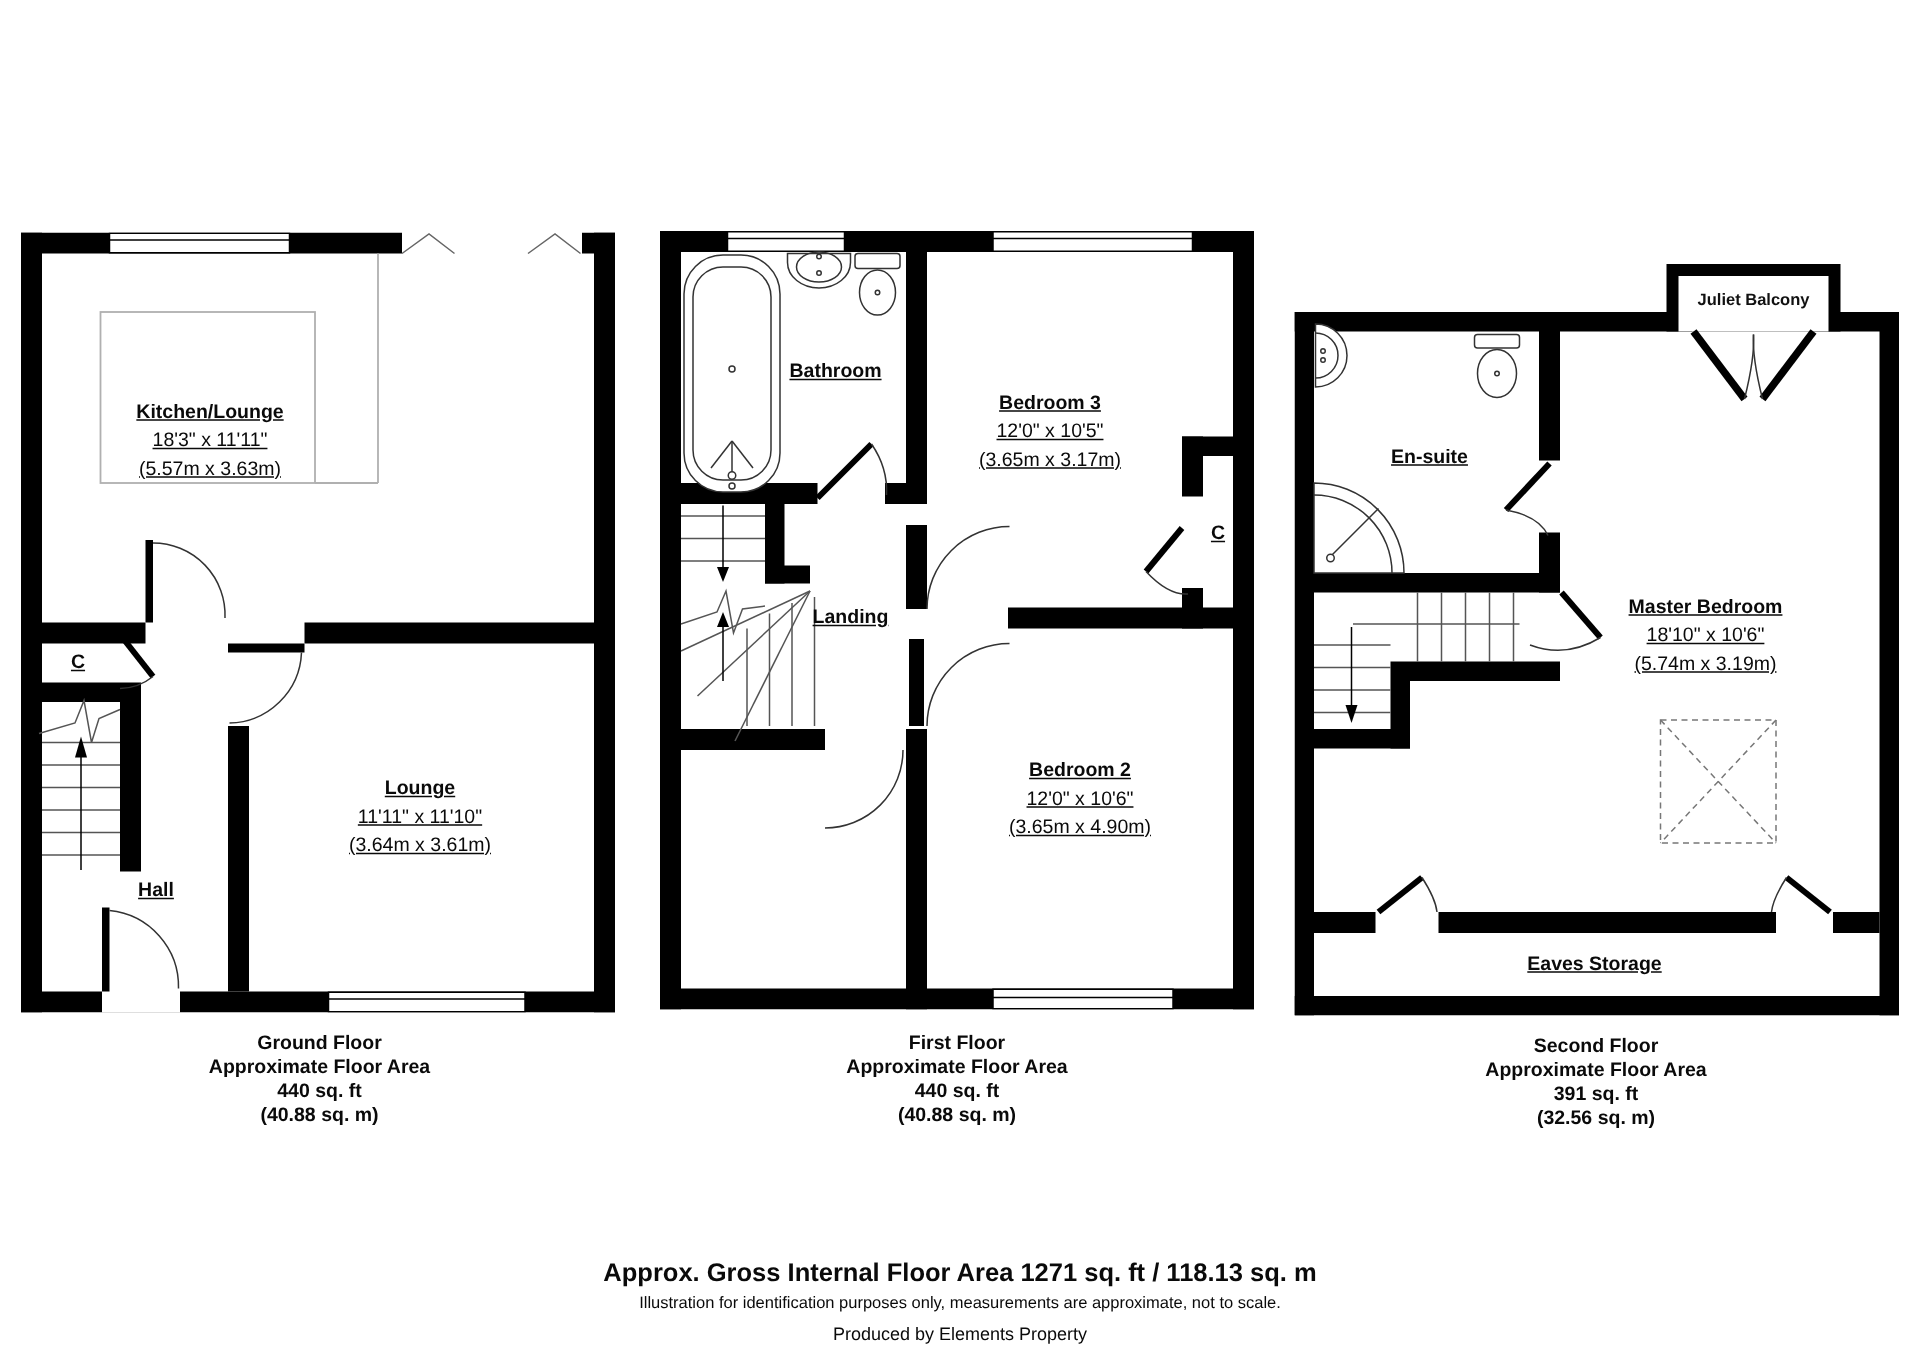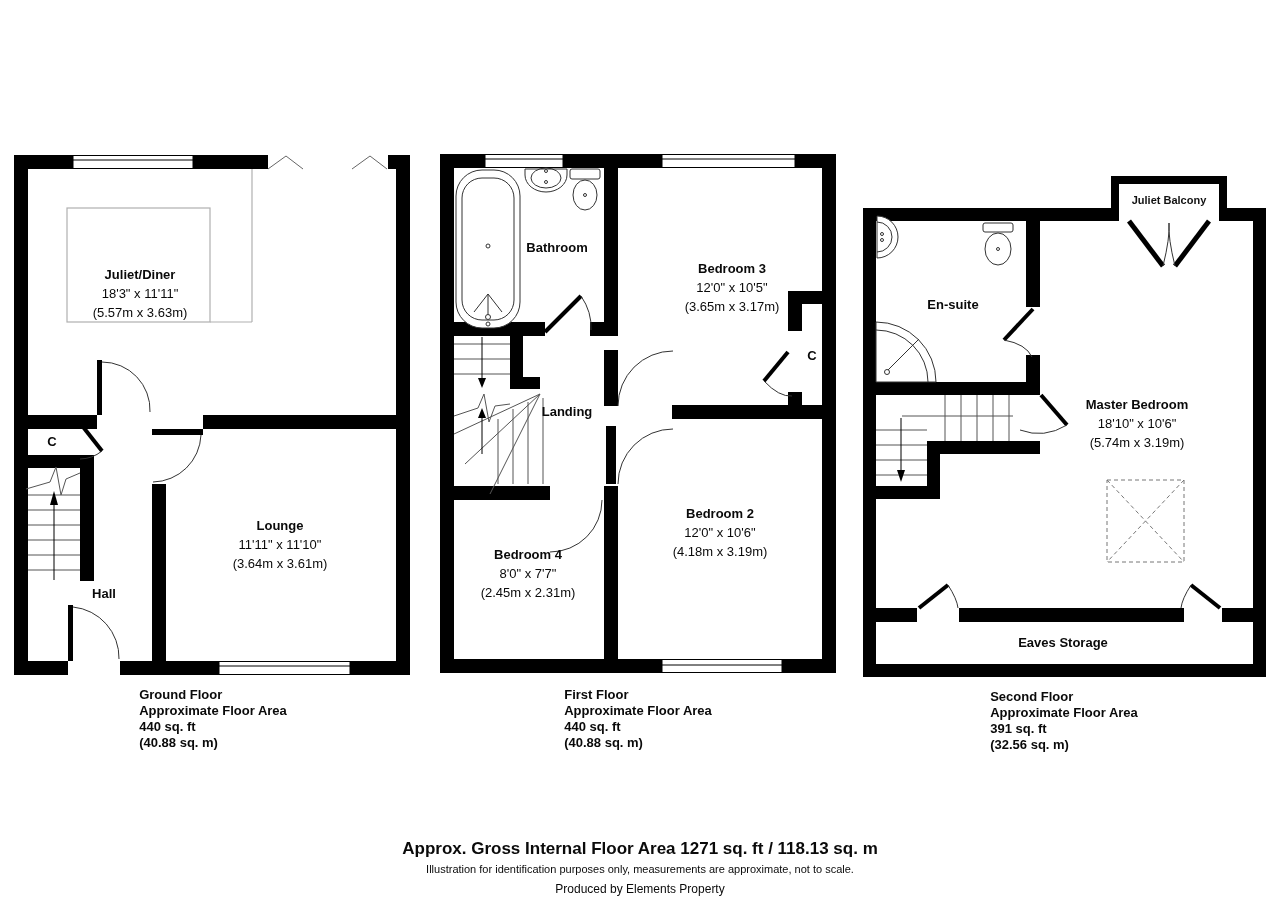--- a/index.html
+++ b/index.html
@@ -1,23 +1,23 @@
 <!DOCTYPE html>
 <html><head>
 <meta charset="utf-8">
 <style>
   html,body{margin:0;padding:0;background:#fff;}
   #page{position:relative;width:1280px;height:905px;background:#fff;overflow:hidden;
         font-family:"Liberation Sans", sans-serif;color:#111;}
   .floor{position:absolute;}
   .floor svg{position:absolute;left:0;top:0;}
   .room-label{position:absolute;transform:translate(-50%,-50%);text-align:center;
-              font-weight:bold;font-size:13px;line-height:19px;white-space:nowrap;color:#0a0a0a;}
+              font-weight:bold;font-size:13px;line-height:19px;white-space:nowrap;color:#0a0a0a;text-decoration:underline;}
   .room-label .dims{font-weight:normal;}
-  .caption{position:absolute;transform:translateX(-50%);text-align:left;
+  .caption{position:absolute;transform:translateX(-50%);text-align:center;
            font-weight:bold;font-size:13px;line-height:16px;white-space:nowrap;color:#0a0a0a;}
   .footer-line{position:absolute;left:640px;transform:translateX(-50%);text-align:right;white-space:nowrap;color:#0a0a0a;}
   .footer-main{top:839px;font-weight:bold;font-size:17px;}
   .footer-disclaimer{top:863px;font-size:11px;}
   .footer-credit{top:882px;font-size:12px;}
   .balcony-label{position:absolute;transform:translate(-50%,-50%);font-weight:bold;font-size:11px;white-space:nowrap;}
 </style>
 </head>
 <body>
 
@@ -84,21 +84,21 @@
       <g>
         <rect x="54" y="450" width="5" height="56" fill="#000"></rect>
         <path d="M59,452 A51,51 0 0 1 105,504" stroke="#333" fill="none" stroke-width="1"></path>
       </g>
       <g>
         <line x1="66" y1="268" x2="88" y2="296" stroke="#000" stroke-width="4"></line>
         <path d="M88,296 A36,36 0 0 1 66,304" stroke="#333" fill="none" stroke-width="1"></path>
       </g>
     </svg>
     <div class="room-label" style="left:126px;top:138px;">
-      <div>Juliet/Diner</div>
+      <div>Kitchen/Lounge</div>
       <div class="dims">18'3" x 11'11"</div>
       <div class="dims">(5.57m x 3.63m)</div>
     </div>
     <div class="room-label" style="left:266px;top:389px;">
       <div>Lounge</div>
       <div class="dims">11'11" x 11'10"</div>
       <div class="dims">(3.64m x 3.61m)</div>
     </div>
     <div class="room-label" style="left:74px;top:438px;padding-left:32px;">
       <div>Hall</div>
@@ -197,40 +197,35 @@
       </g>
       <g stroke="#333" fill="#fff" stroke-width="1">
         <rect x="130" y="15" width="30" height="10" rx="2"></rect>
         <ellipse cx="145" cy="41" rx="12" ry="15"></ellipse>
         <circle cx="145" cy="41" r="1.5"></circle>
       </g>
     </svg>
     <div class="room-label" style="left:117px;top:93px;">
       <div>Bathroom</div>
     </div>
-    <div class="room-label" style="left:260px;top:133px;margin-left:32px;">
+    <div class="room-label" style="left:260px;top:133px;">
       <div>Bedroom 3</div>
       <div class="dims">12'0" x 10'5"</div>
       <div class="dims">(3.65m x 3.17m)</div>
     </div>
     <div class="room-label" style="left:127px;top:257px;">
       <div>Landing</div>
     </div>
     <div class="room-label" style="left:372px;top:201px;">
       <div>C</div>
     </div>
     <div class="room-label" style="left:280px;top:378px;">
       <div>Bedroom 2</div>
       <div class="dims">12'0" x 10'6"</div>
-      <div class="dims">(4.18m x 3.19m)</div>
-    </div>
-    <div class="room-label" style="left:88px;top:419px;">
-      <div>Bedroom 4</div>
-      <div class="dims">8'0" x 7'7"</div>
-      <div class="dims">(2.45m x 2.31m)</div>
+      <div class="dims">(3.65m x 4.90m)</div>
     </div>
   </div>
 
   <div class="floor" style="left:863px;top:176px;width:403px;height:501px;">
     <svg width="403" height="501" viewBox="0 0 403 501">
       <g fill="#000">
         <rect x="0" y="32" width="13" height="469"></rect>
         <rect x="390" y="32" width="13" height="469"></rect>
         <rect x="0" y="32" width="265" height="13"></rect>
         <rect x="346" y="32" width="57" height="13"></rect>

